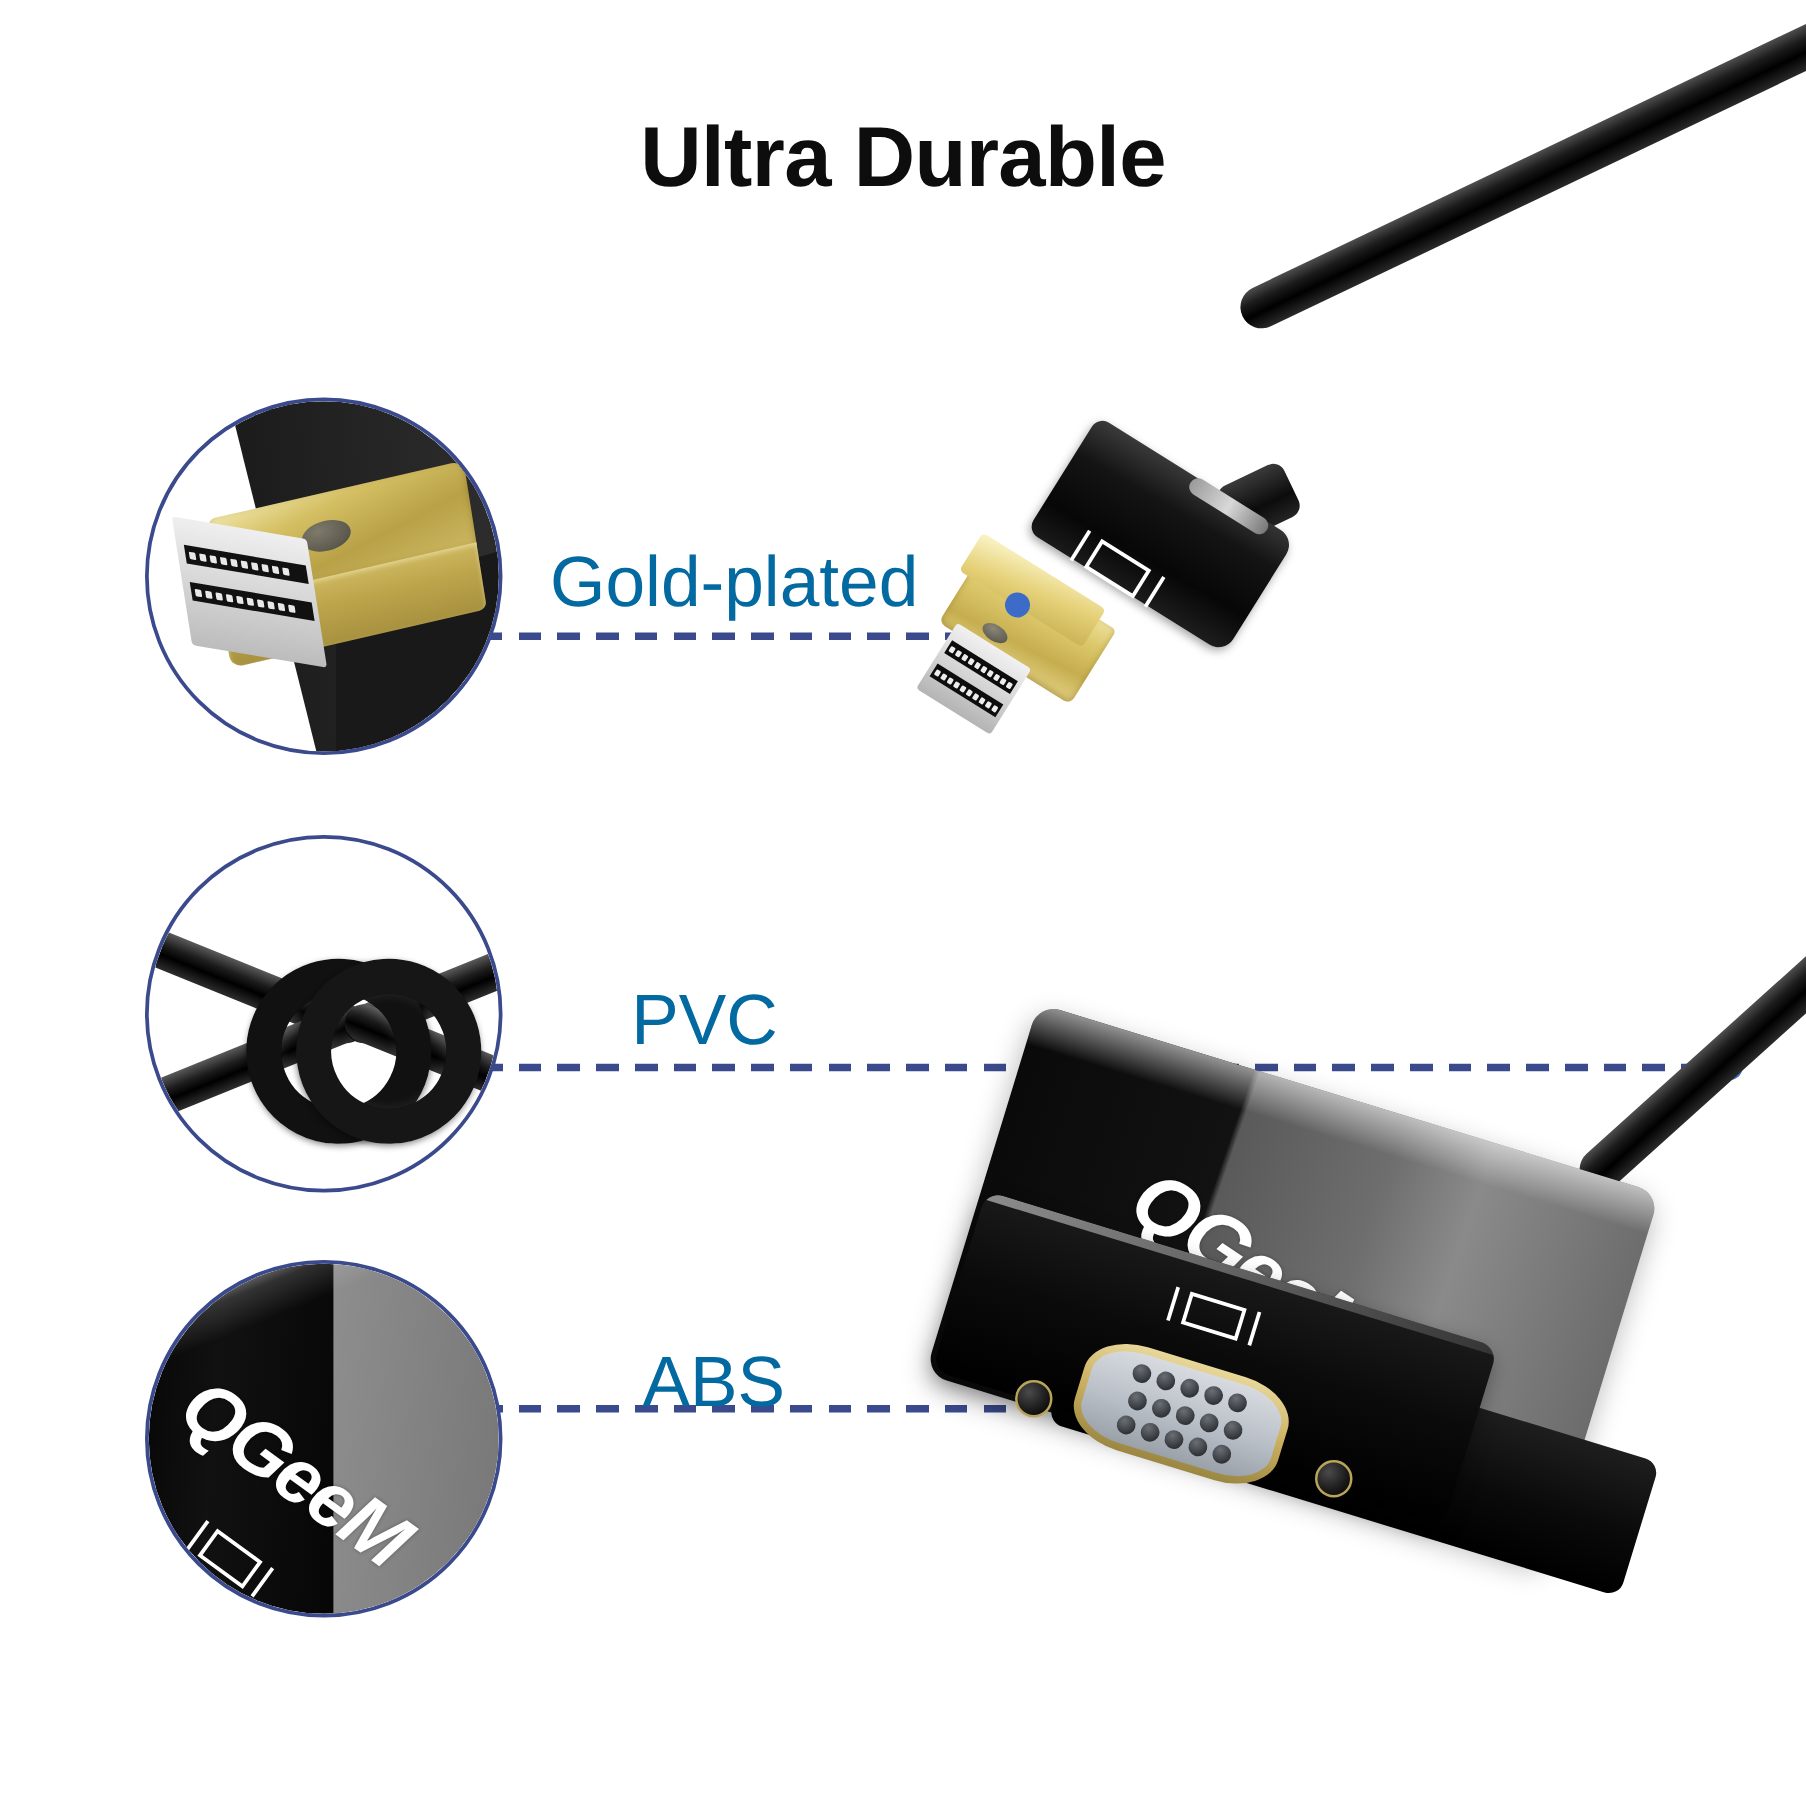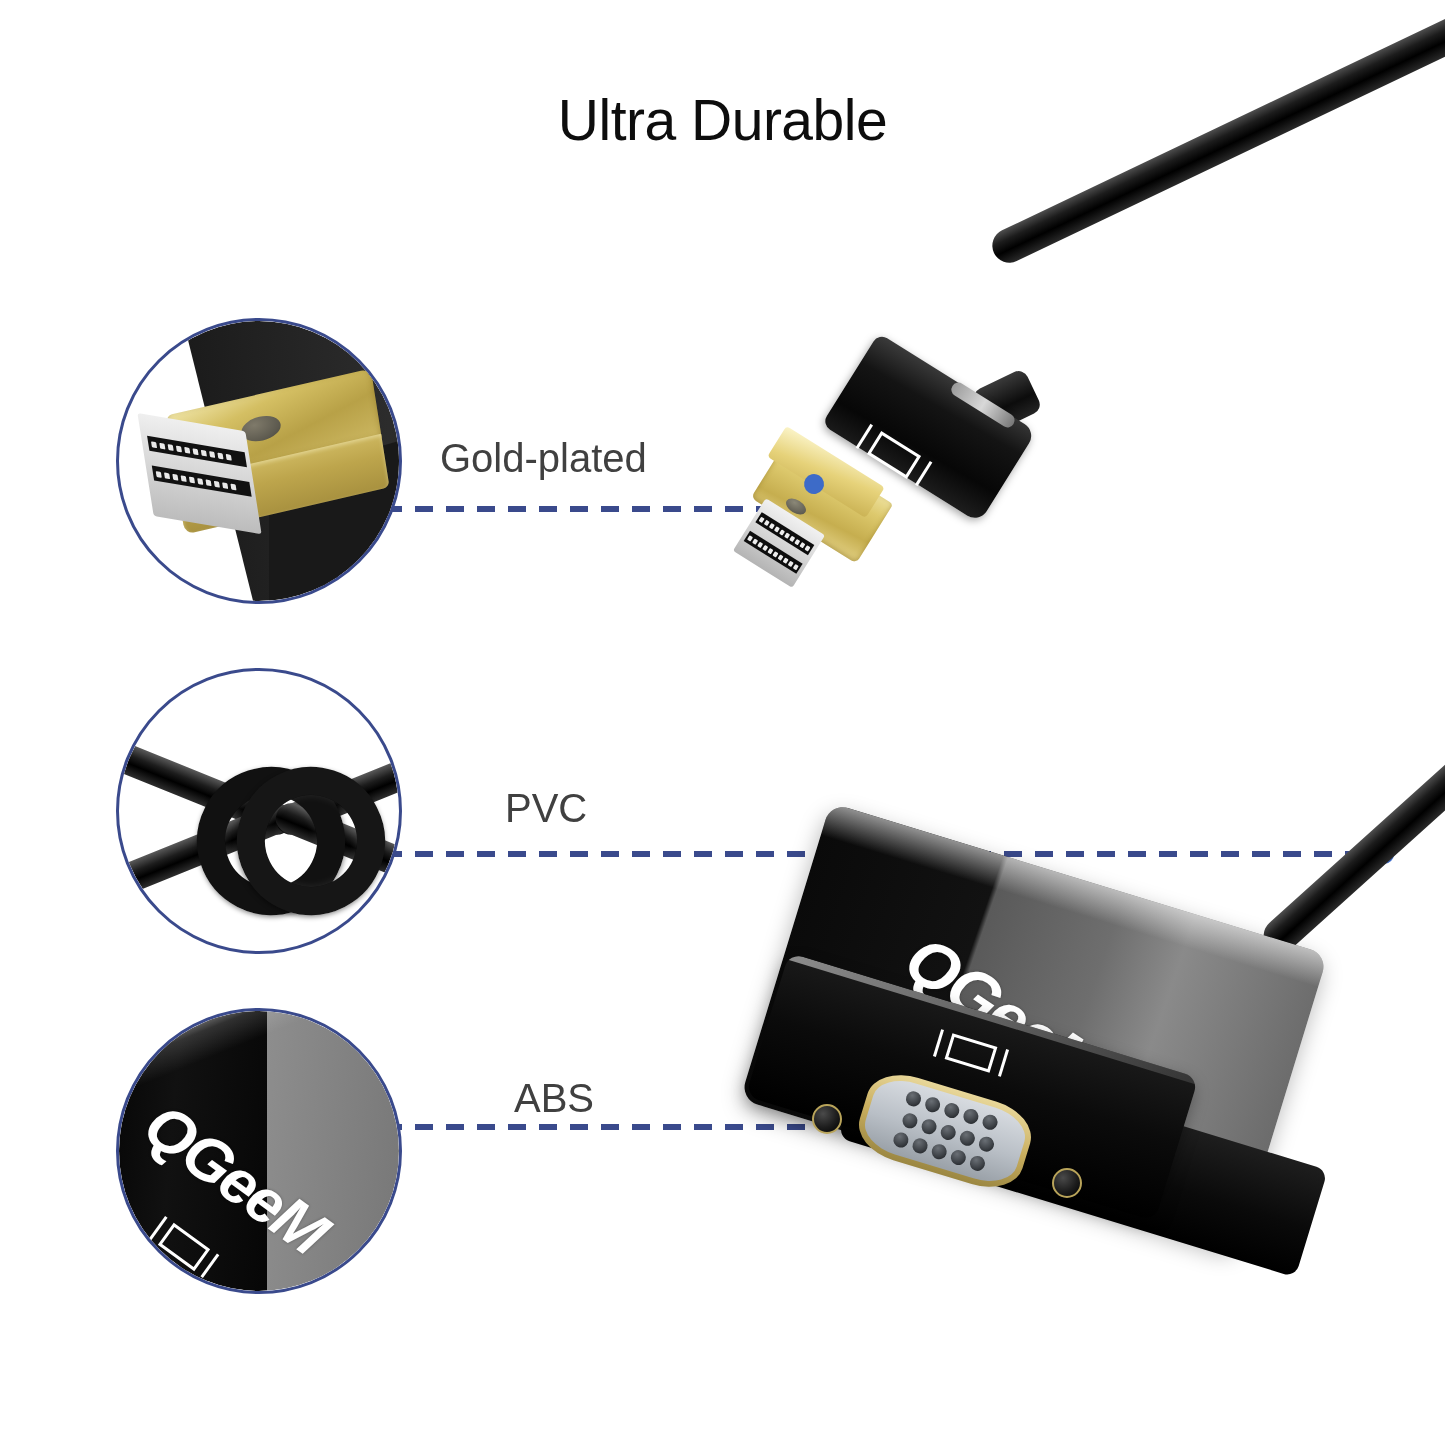--- a/index.html
+++ b/index.html
@@ -16,22 +16,22 @@
     font-family: "Liberation Sans", sans-serif;
   }
 
   
   #title {
     position: absolute;
     left: 0;
     top: 92px;
     width: 1445px;
     text-align: center;
-    font-size: 57px;
-    font-weight: 400;
+    font-size: 68px;
+    font-weight: 700;
     color: #0d0d0d;
     letter-spacing: -0.5px;
     line-height: 1;
     white-space: nowrap;
   }
 
   
   .callout-circle {
     position: absolute;
     width: 286px;
@@ -192,23 +192,23 @@
   }
   .c3-dpicon {
     position: absolute;
     left: 28px; top: 216px;
     transform: rotate(36deg);
   }
 
   
   .callout-label {
     position: absolute;
-    font-size: 40px;
+    font-size: 57px;
     font-weight: 400;
-    color: #404040;
+    color: #0369a1;
     white-space: nowrap;
     line-height: 1;
   }
   #label-gold { left: 440px; top: 438px; }
   #label-pvc  { left: 505px; top: 788px; }
   #label-abs  { left: 514px; top: 1078px; }
 
   
   .leader {
     position: absolute;

